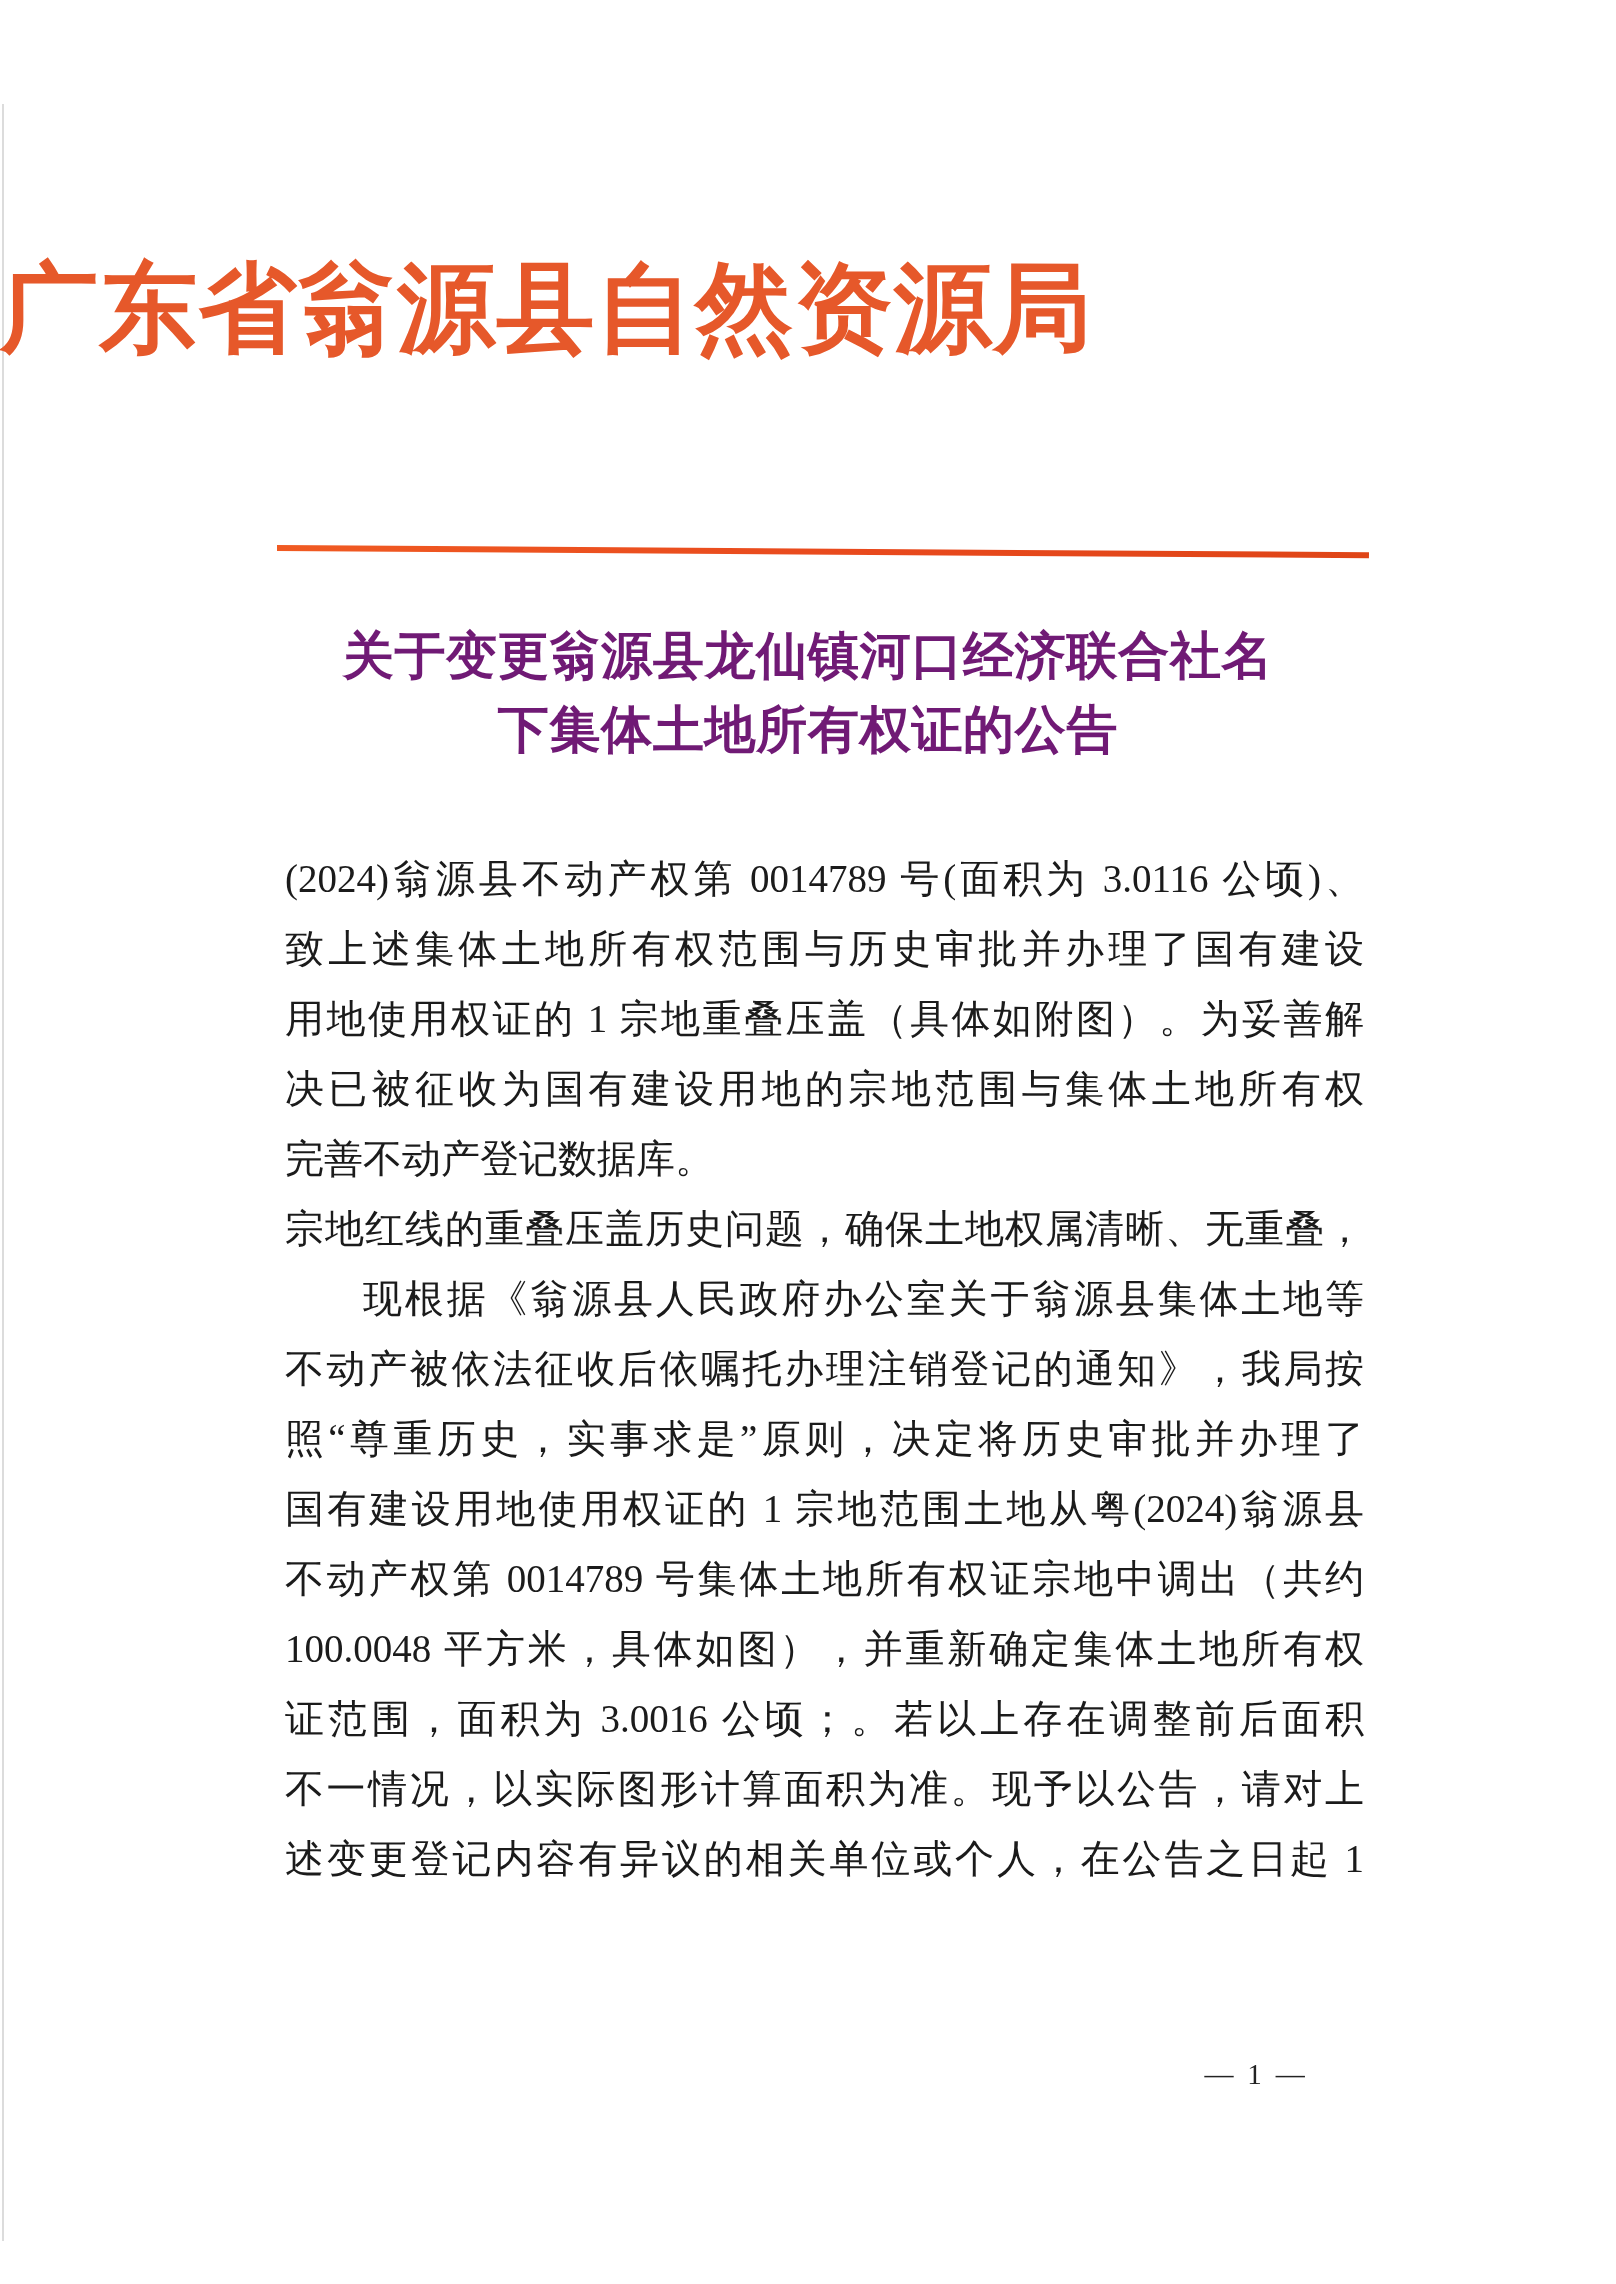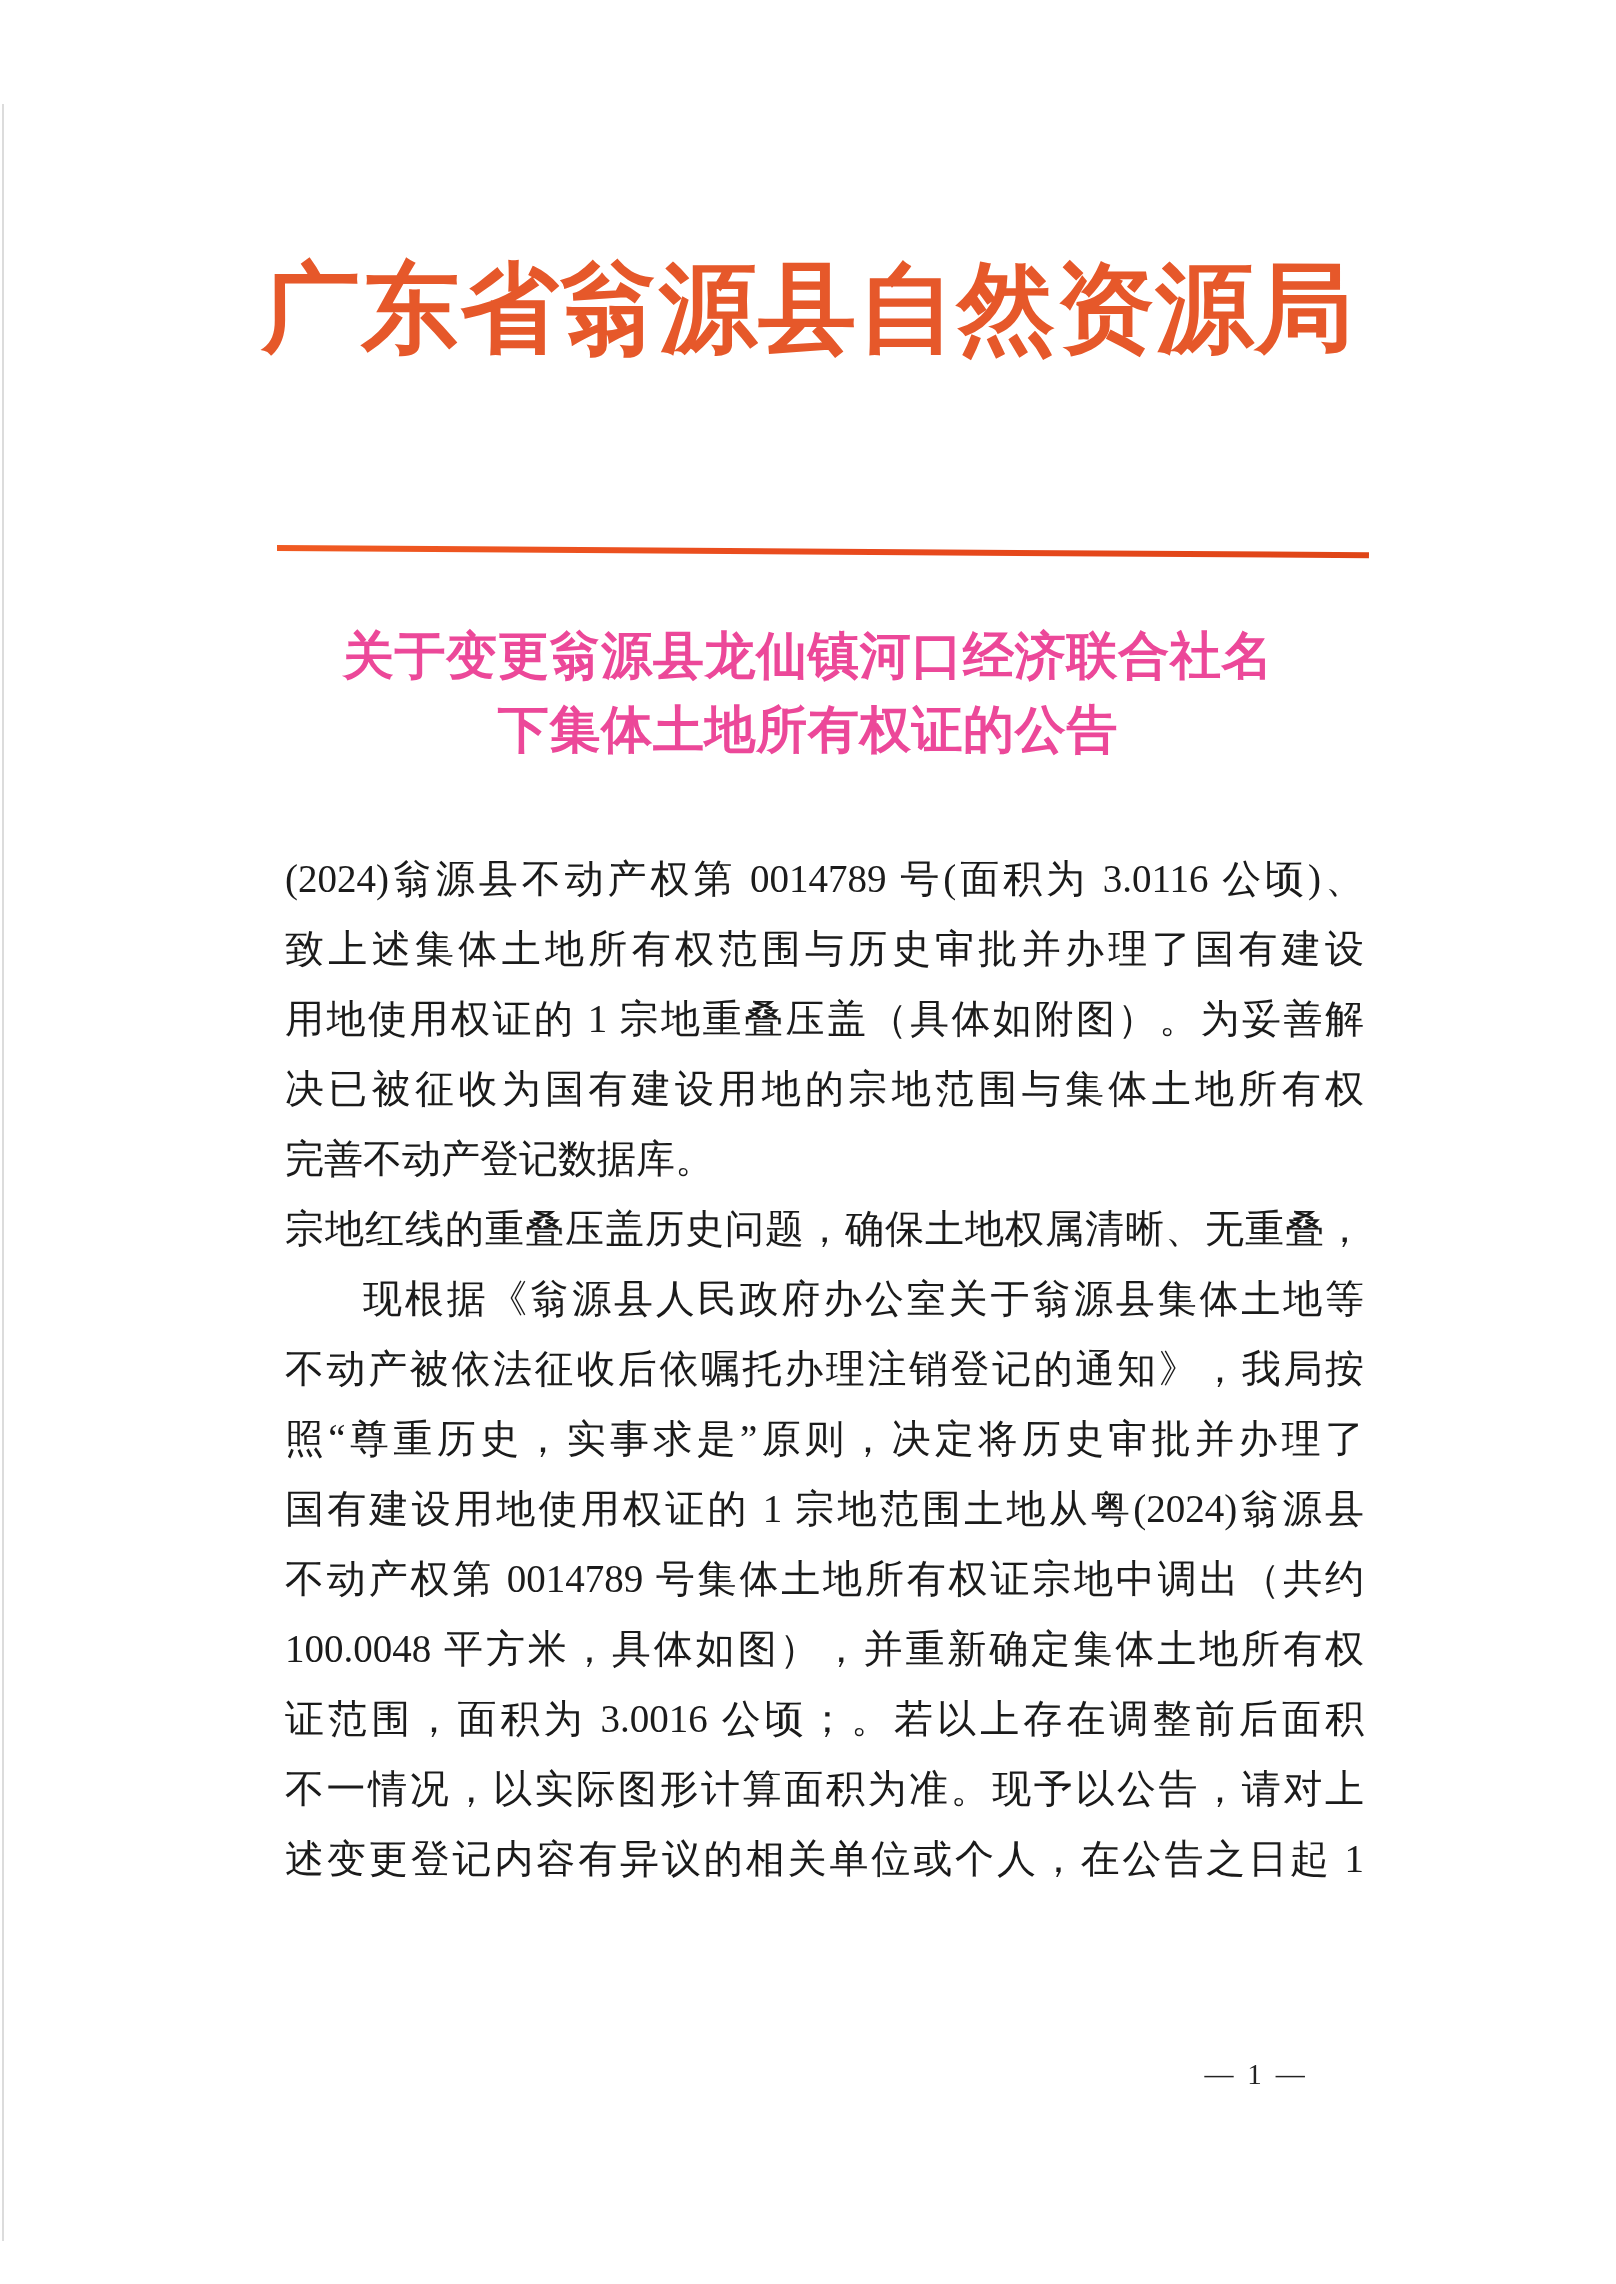--- a/index.html
+++ b/index.html
@@ -22,21 +22,21 @@
     top: 104px;
     width: 2px;
     height: 2137px;
     background: rgba(130,130,130,0.28);
   }
   .agency-header {
     position: absolute;
     top: 242px;
     left: 0;
     width: 100%;
-    text-align: center;
+    text-align: left;
     font-family: "Liberation Serif", "DejaVu Serif", serif;
     font-weight: bold;
     font-size: 98px;
     line-height: 134px;
     letter-spacing: 1.3px;
     color: #e6582a;
     white-space: nowrap;
   }
   .orange-divider {
     position: absolute;
@@ -52,21 +52,21 @@
     position: absolute;
     top: 619px;
     left: 0;
     width: 100%;
     text-align: center;
     font-family: "Liberation Sans", "DejaVu Sans", sans-serif;
     font-weight: 700;
     font-size: 51px;
     line-height: 74px;
     letter-spacing: 0.7px;
-    color: #ec4899;
+    color: #701a75;
   }
   .body-text {
     position: absolute;
     left: 285px;
     top: 844px;
     width: 1079px;
     font-size: 39px;
     color: #1b1b1b;
     font-family: "Liberation Serif", "DejaVu Serif", serif;
   }

